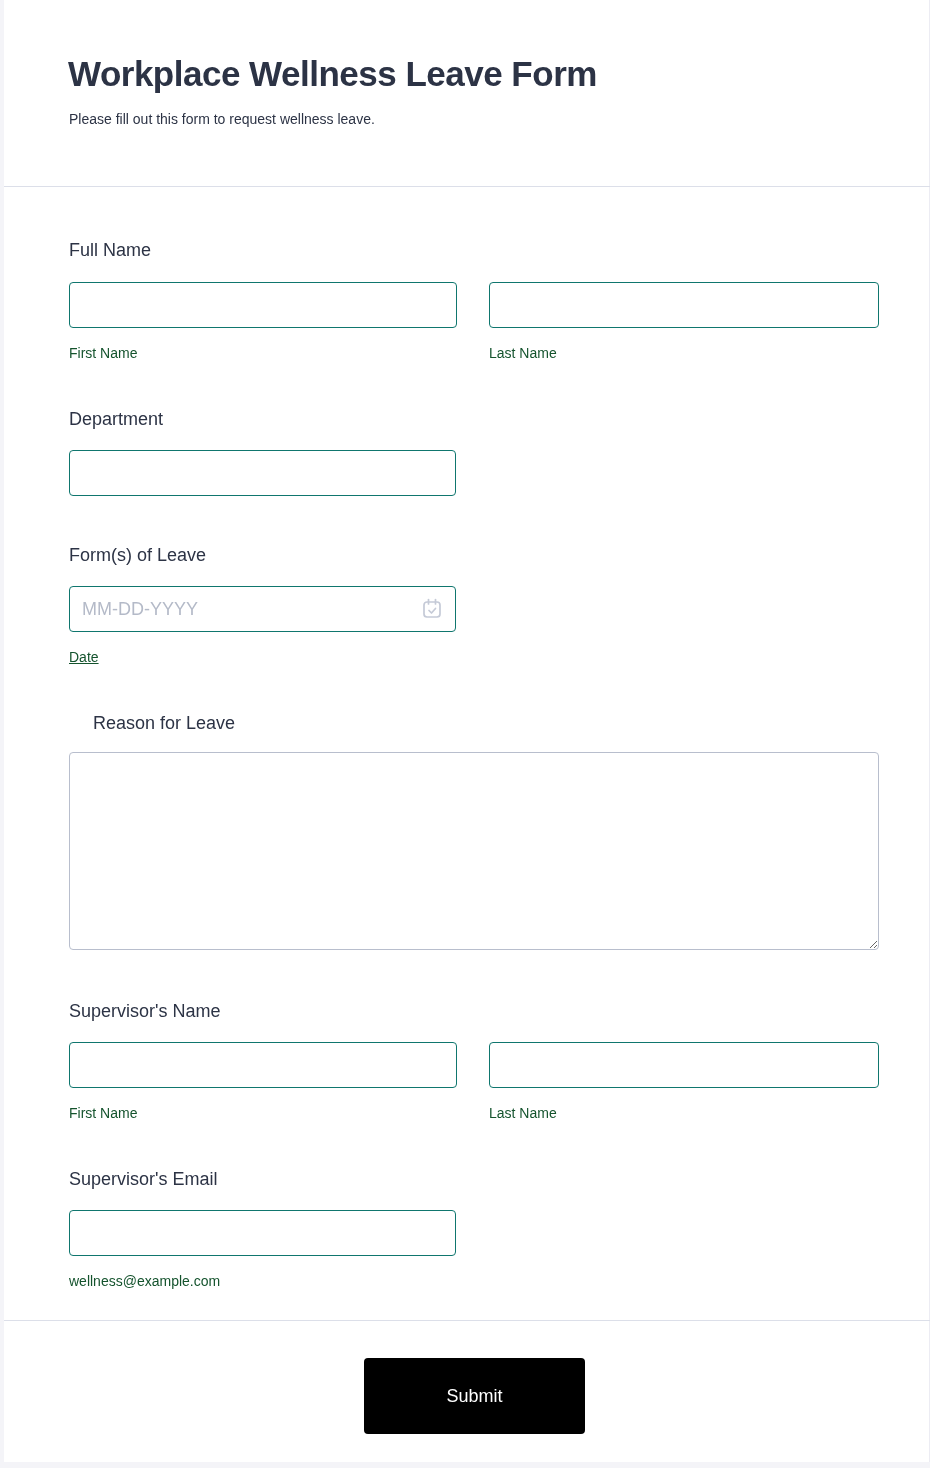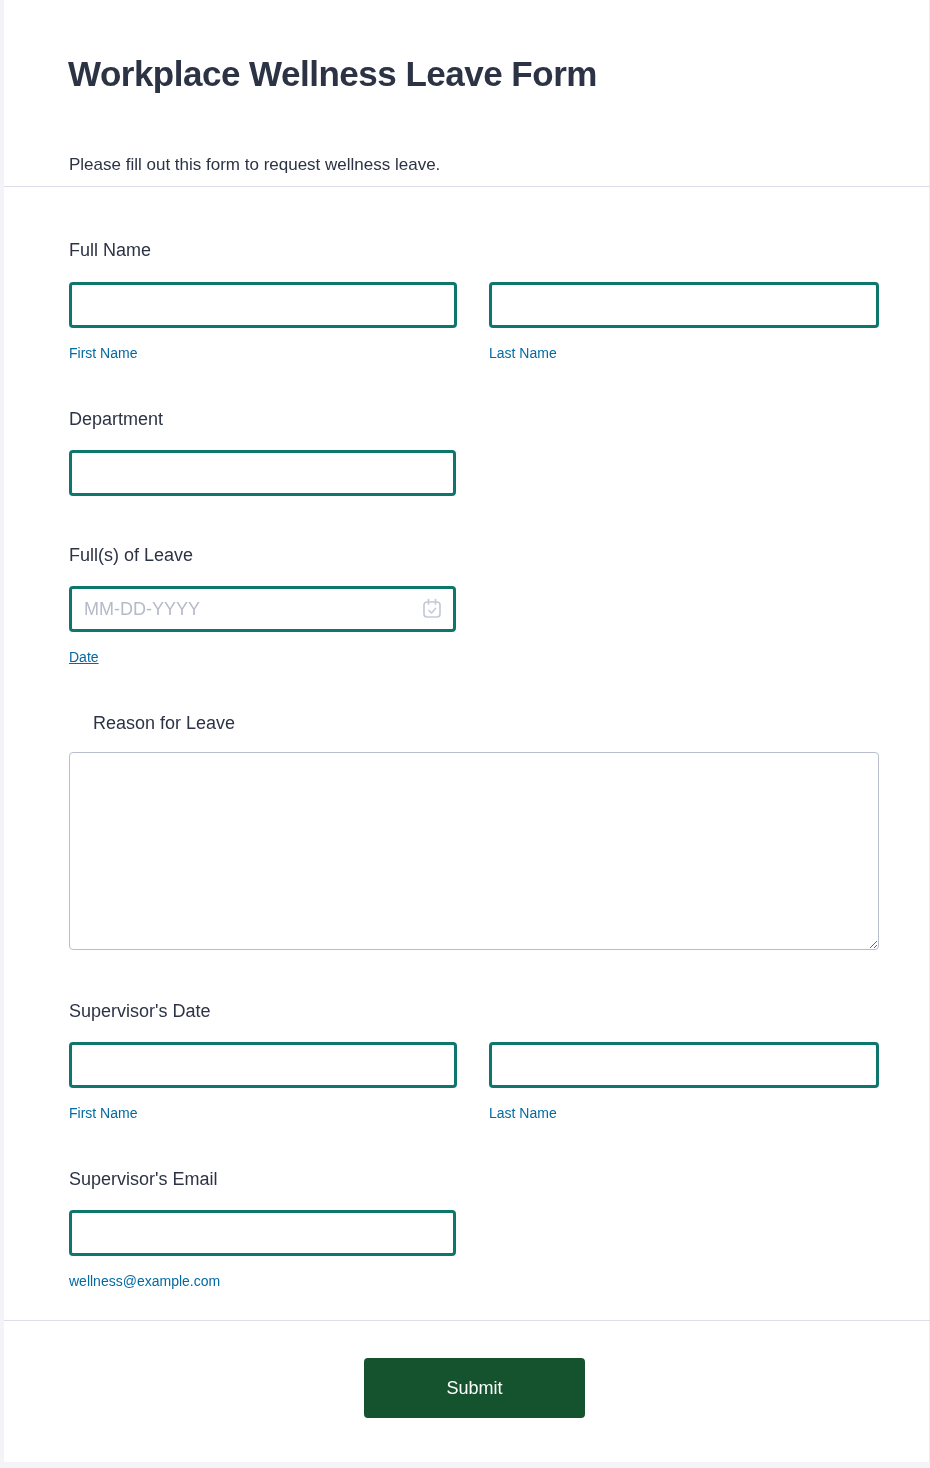--- a/index.html
+++ b/index.html
@@ -17,38 +17,38 @@
   }
   .abs { position: absolute; }
 
   .form-title {
     left: 64px; top: 54px;
     font-size: 35px; font-weight: 700;
     color: #2c3345; letter-spacing: -0.5px;
   }
   .form-subtitle {
     left: 65px; top: 111px;
-    font-size: 17px; color: #2c3345; margin-top: 44px;
+    font-size: 14px; color: #2c3345;
   }
   .divider {
     left: 0; width: 926px; height: 1px;
     background: #dcdfe9;
   }
   .divider-top { top: 186px; }
   .divider-bottom { top: 1320px; }
 
   .q-label {
     font-size: 18px; font-weight: 500; color: #2c3345; text-align: center;
   }
   .sub-label {
-    font-size: 14px; color: #0369a1;
+    font-size: 14px; color: #14532d;
   }
   .text-input {
     height: 46px;
-    border: 3px solid #0f766e;
+    border: 1px solid #0f766e;
     border-radius: 4px;
     background: #ffffff;
     font-size: 18px; color: #2c3345;
     padding: 0 12px;
     font-family: "Liberation Sans", sans-serif;
     outline: none;
   }
   .text-input::placeholder { color: #b4bac8; opacity: 1; }
 
   .reason-textarea {
@@ -63,22 +63,22 @@
     resize: both;
     outline: none;
   }
   .calendar-icon {
     left: 416px; top: 597px;
     width: 24px; height: 24px;
     cursor: pointer;
   }
   .submit-button {
     left: 360px; top: 1358px;
-    width: 221px; height: 60px;
-    background: #14532d;
+    width: 221px; height: 76px;
+    background: #000000;
     border: none; border-radius: 4px;
     color: #ffffff; font-size: 18px; font-weight: 500;
     font-family: "Liberation Sans", sans-serif;
     cursor: pointer;
   }
 </style>
 </head>
 <body>
 
 <div class="form-card">
@@ -89,34 +89,34 @@
 
   <div class="abs q-label" style="left:65px; top:240px;">Full Name</div>
   <input type="text" class="abs text-input" style="left: 65px; top: 282px; width: 388px;" value="">
   <input type="text" class="abs text-input" style="left: 485px; top: 282px; width: 390px;" value="">
   <div class="abs sub-label" style="left:65px; top:345px;">First Name</div>
   <div class="abs sub-label" style="left:485px; top:345px;">Last Name</div>
 
   <div class="abs q-label" style="left:65px; top:409px;">Department</div>
   <input type="text" class="abs text-input" style="left: 65px; top: 450px; width: 387px;" value="">
 
-  <div class="abs q-label" style="left:65px; top:545px;">Full(s) of Leave</div>
+  <div class="abs q-label" style="left:65px; top:545px;">Form(s) of Leave</div>
   <input type="text" class="abs text-input" style="left: 65px; top: 586px; width: 387px; padding-right: 44px;" placeholder="MM-DD-YYYY">
   <svg class="abs calendar-icon" viewBox="0 0 24 24" fill="none" stroke="#c5cad7" stroke-width="1.7" stroke-linecap="round" stroke-linejoin="round">
     <rect x="4" y="5" width="16" height="15" rx="3"></rect>
     <line x1="8.5" y1="2.5" x2="8.5" y2="7"></line>
     <line x1="15.5" y1="2.5" x2="15.5" y2="7"></line>
     <polyline points="9,13.5 11.5,16 15.5,11.5"></polyline>
   </svg>
   <div class="abs sub-label" style="left:65px; top:649px;text-decoration:underline;">Date</div>
 
   <div class="abs q-label" style="left:65px; top:713px;margin-left:24px;">Reason for Leave</div>
   <textarea class="abs reason-textarea" value="" style=""></textarea>
 
-  <div class="abs q-label" style="left:65px; top:1001px;">Supervisor's Date</div>
+  <div class="abs q-label" style="left:65px; top:1001px;">Supervisor's Name</div>
   <input type="text" class="abs text-input" style="left: 65px; top: 1042px; width: 388px;" value="">
   <input type="text" class="abs text-input" style="left: 485px; top: 1042px; width: 390px;" value="">
   <div class="abs sub-label" style="left:65px; top:1105px;">First Name</div>
   <div class="abs sub-label" style="left:485px; top:1105px;">Last Name</div>
 
   <div class="abs q-label" style="left:65px; top:1169px;">Supervisor's Email</div>
   <input type="text" class="abs text-input" style="left: 65px; top: 1210px; width: 387px;" value="">
   <div class="abs sub-label" style="left:65px; top:1273px;">wellness@example.com</div>
 
   <div class="abs divider divider-bottom"></div>

